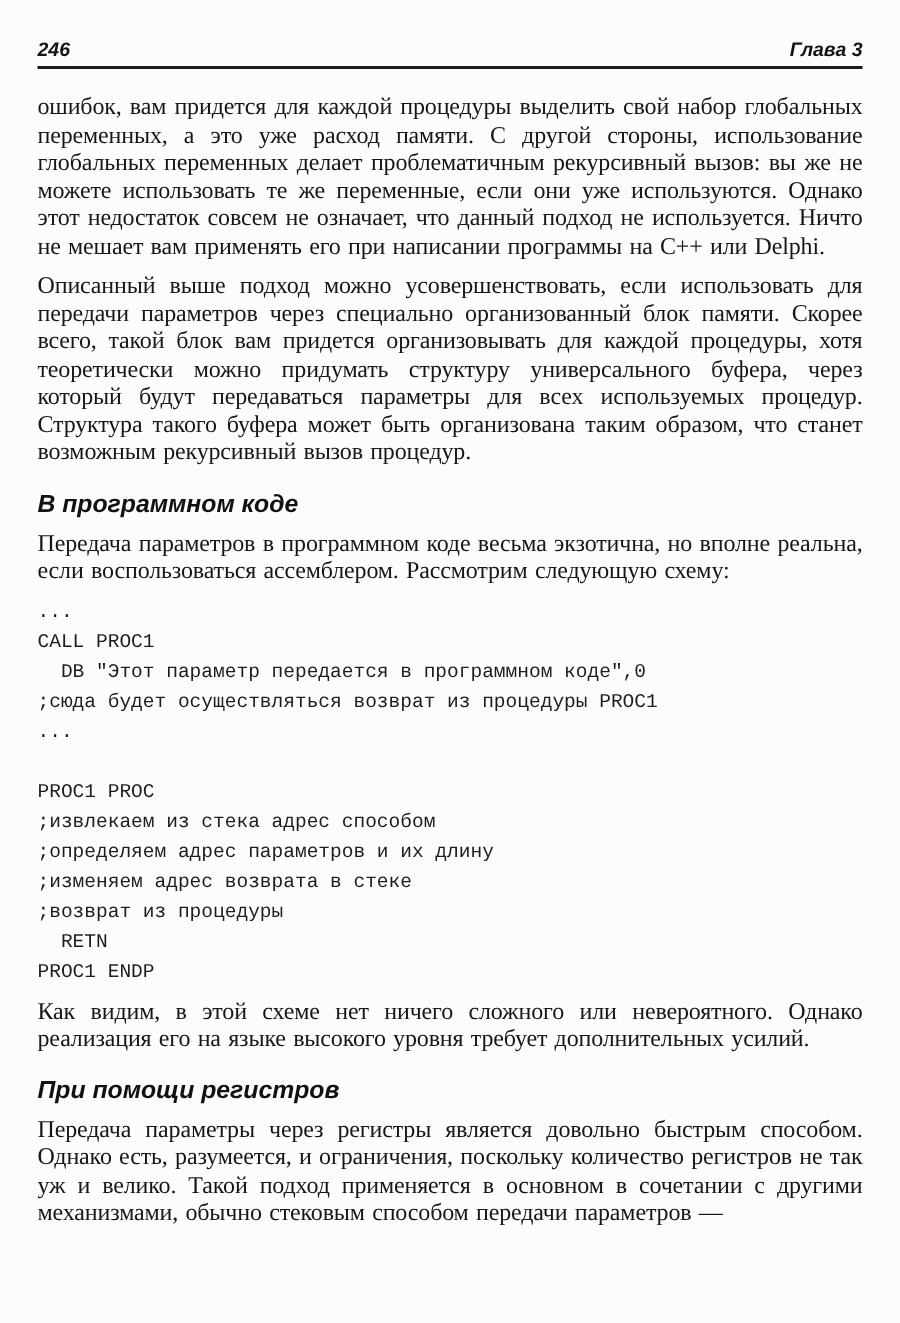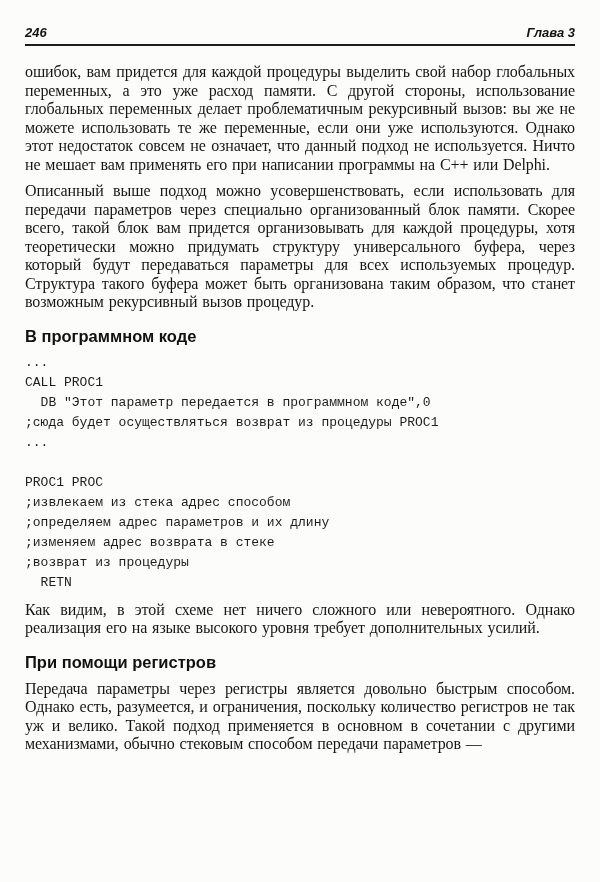--- a/index.html
+++ b/index.html
@@ -47,20 +47,21 @@
   }
   .first-para {
     margin-top: 17px;
   }
   .section-heading {
     font-family: "Liberation Sans", sans-serif;
     font-size: 16.5px;
     font-weight: 700;
     margin: 15px 0 0 0;
     color: #111;
+    font-style: italic;
   }
   .code-block {
     margin-top: 7px;
     font-family: "Liberation Mono", "DejaVu Sans Mono", monospace;
     font-size: 13px;
     color: #1d1d1d;
   }
   .code-line {
     white-space: pre;
     line-height: 20px;
@@ -77,34 +78,36 @@
     <span>Глава 3</span>
   </div>
   <div class="header-rule"></div>
 
   <p class="body-text first-para">ошибок, вам придется для каждой процедуры выделить свой набор глобальных переменных, а это уже расход памяти. С другой стороны, использование глобальных переменных делает проблематичным рекурсивный вызов: вы же не можете использовать те же переменные, если они уже используются. Однако этот недостаток совсем не означает, что данный подход не используется. Ничто не мешает вам применять его при написании программы на C++ или Delphi.</p>
 
   <p class="body-text">Описанный выше подход можно усовершенствовать, если использовать для передачи параметров через специально организованный блок памяти. Скорее всего, такой блок вам придется организовывать для каждой процедуры, хотя теоретически можно придумать структуру универсального буфера, через который будут передаваться параметры для всех используемых процедур. Структура такого буфера может быть организована таким образом, что станет возможным рекурсивный вызов процедур.</p>
 
   <h2 class="section-heading">В программном коде</h2>
 
+  <p class="body-text">Передача параметров в программном коде весьма экзотична, но вполне реальна, если воспользоваться ассемблером. Рассмотрим следующую схему:</p>
 
   <div class="code-block">
     <div class="code-line">...</div>
     <div class="code-line">CALL PROC1</div>
     <div class="code-line">  DB "Этот параметр передается в программном коде",0</div>
     <div class="code-line">;сюда будет осуществляться возврат из процедуры PROC1</div>
     <div class="code-line">...</div>
     <div class="code-line"></div>
     <div class="code-line">PROC1 PROC</div>
     <div class="code-line">;извлекаем из стека адрес способом</div>
     <div class="code-line">;определяем адрес параметров и их длину</div>
     <div class="code-line">;изменяем адрес возврата в стеке</div>
     <div class="code-line">;возврат из процедуры</div>
     <div class="code-line">  RETN</div>
+    <div class="code-line">PROC1 ENDP</div>
   </div>
 
   <p class="body-text">Как видим, в этой схеме нет ничего сложного или невероятного. Однако реализация его на языке высокого уровня требует дополнительных усилий.</p>
 
   <h2 class="section-heading">При помощи регистров</h2>
 
   <p class="body-text">Передача параметры через регистры является довольно быстрым способом. Однако есть, разумеется, и ограничения, поскольку количество регистров не так уж и велико. Такой подход применяется в основном в сочетании с другими механизмами, обычно стековым способом передачи параметров —</p>
 
 </div>
 

